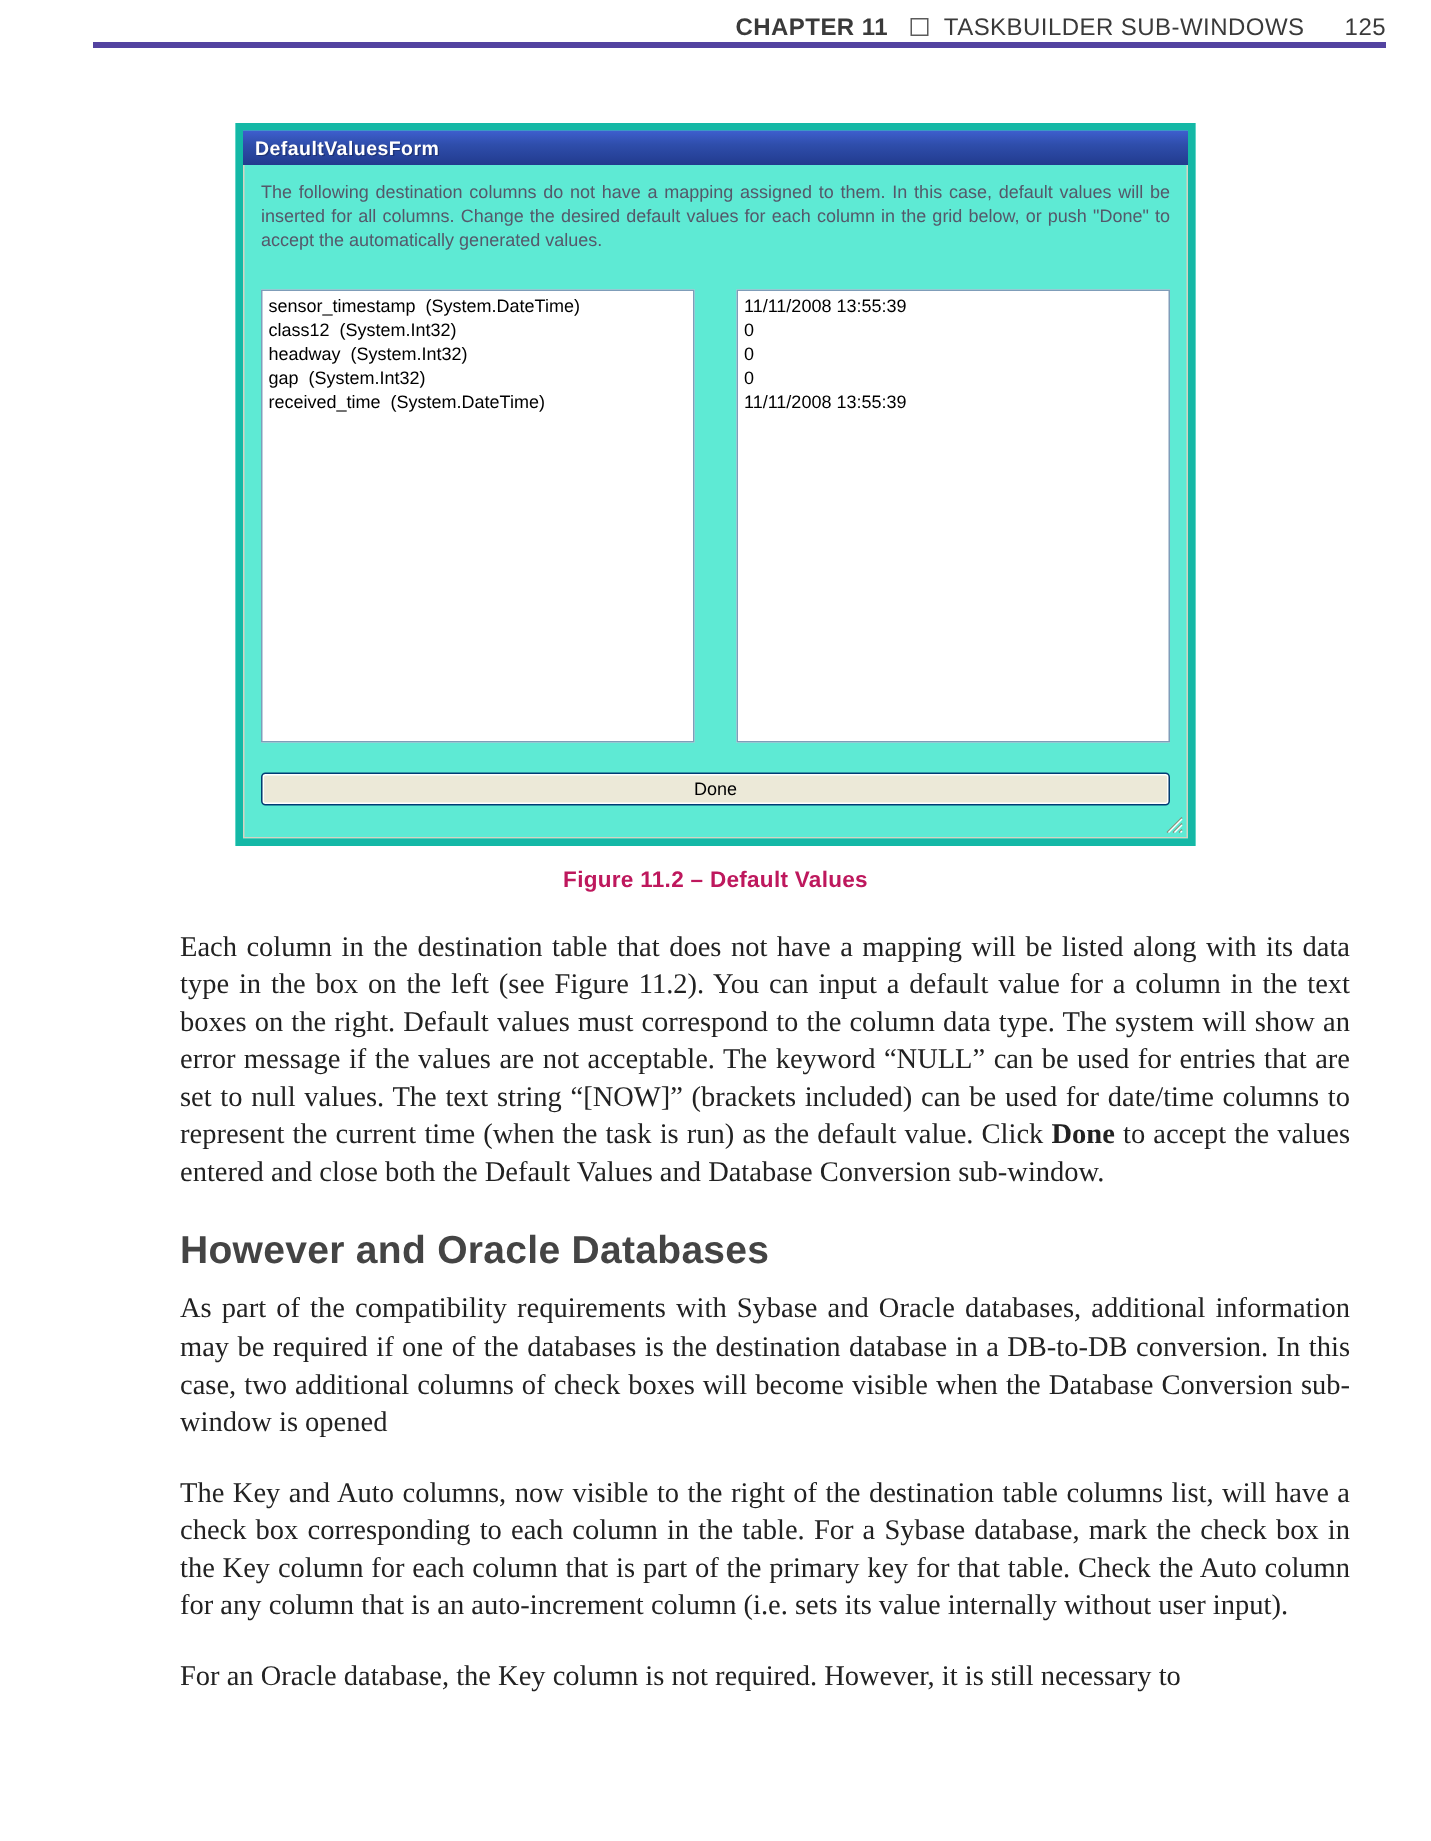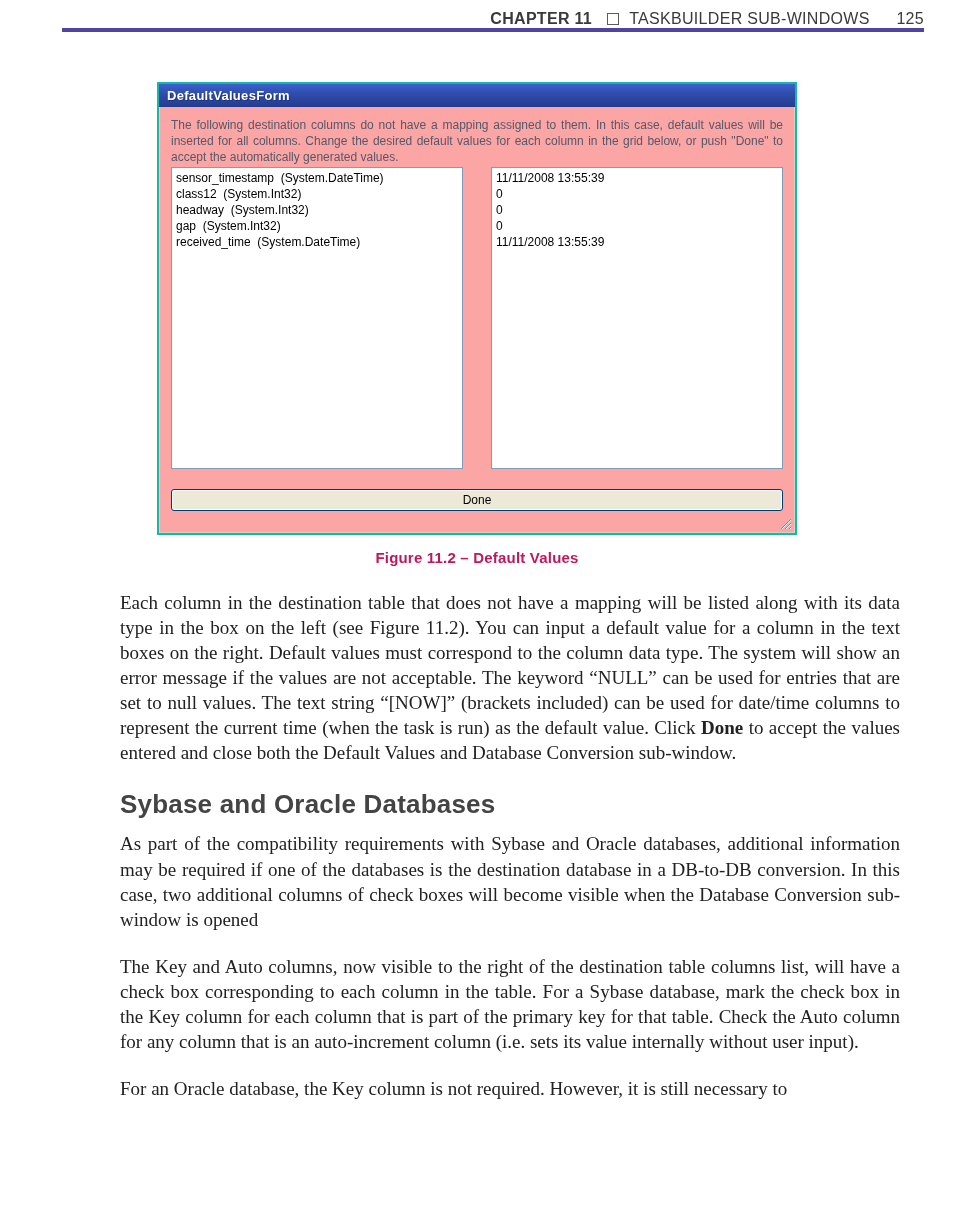--- a/index.html
+++ b/index.html
@@ -43,43 +43,43 @@
   .header-line .pg {
     margin-left: 22px;
   }
 
   
   .figure-wrap {
     width: 640px;
     margin: 50px auto 0 auto;
   }
   .dlg {
-    border: 2px solid #14b8a6;
-    background: #fca5a5;
+    border: 5px solid #14b8a6;
+    background: #5eead4;
     box-shadow: 0 0 0 1px #d6d3c2 inset;
   }
   .dlg-title {
     background: linear-gradient(#3e5fcf, #2f4eac 40%, #223b8e);
     color: #fff;
     font-family: Tahoma, Arial, sans-serif;
     font-weight: bold;
     font-size: 13px;
     padding: 4px 8px;
     letter-spacing: .3px;
     text-shadow: 1px 1px 0 rgba(0,0,0,.25);
   }
   .dlg-body {
     padding: 10px 12px 6px 12px;
     font-family: Tahoma, Arial, sans-serif;
     font-size: 12px;
     color: #55586a;
   }
   .dlg-msg {
     line-height: 1.35;
-    margin-bottom: 1px;
+    margin-bottom: 24px;
     text-align: justify;
   }
   .dlg-cols {
     display: flex;
     gap: 28px;
     margin-bottom: 8px;
   }
   .listbox {
     flex: 1 1 49%;
     height: 296px;
@@ -196,21 +196,21 @@
       </div>
     </div>
     <div class="fig-caption">Figure 11.2 – Default Values</div>
   </div>
 
   <div class="body-col">
     <p class="para">
       <span>Each column in the destination table that does not have a mapping will be listed along with its data type in the box on the left (see Figure 11.2). You can input a default value for a column in the text boxes on the right. Default values must correspond to the column data type. The system will show an error message if the values are not acceptable. The keyword “NULL” can be used for entries that are set to null values. The text string “[NOW]” (brackets included) can be used for date/time columns to represent the current time (when the task is run) as the default value. Click </span><span class="bold-inline">Done</span><span> to accept the values entered and close both the Default Values and Database Conversion sub-window.</span>
     </p>
 
-    <div class="h2">Sybase and Oracle Databases</div>
+    <div class="h2">However and Oracle Databases</div>
 
     <p class="para">As part of the compatibility requirements with Sybase and Oracle databases, additional information may be required if one of the databases is the destination database in a DB-to-DB conversion. In this case, two additional columns of check boxes will become visible when the Database Conversion sub-window is opened</p>
 
     <p class="para">The Key and Auto columns, now visible to the right of the destination table columns list, will have a check box corresponding to each column in the table. For a Sybase database, mark the check box in the Key column for each column that is part of the primary key for that table. Check the Auto column for any column that is an auto-increment column (i.e. sets its value internally without user input).</p>
 
     <p class="para" style="margin-bottom:12px">For an Oracle database, the Key column is not required. However, it is still necessary to</p>
   </div>
 
 </div>
 

